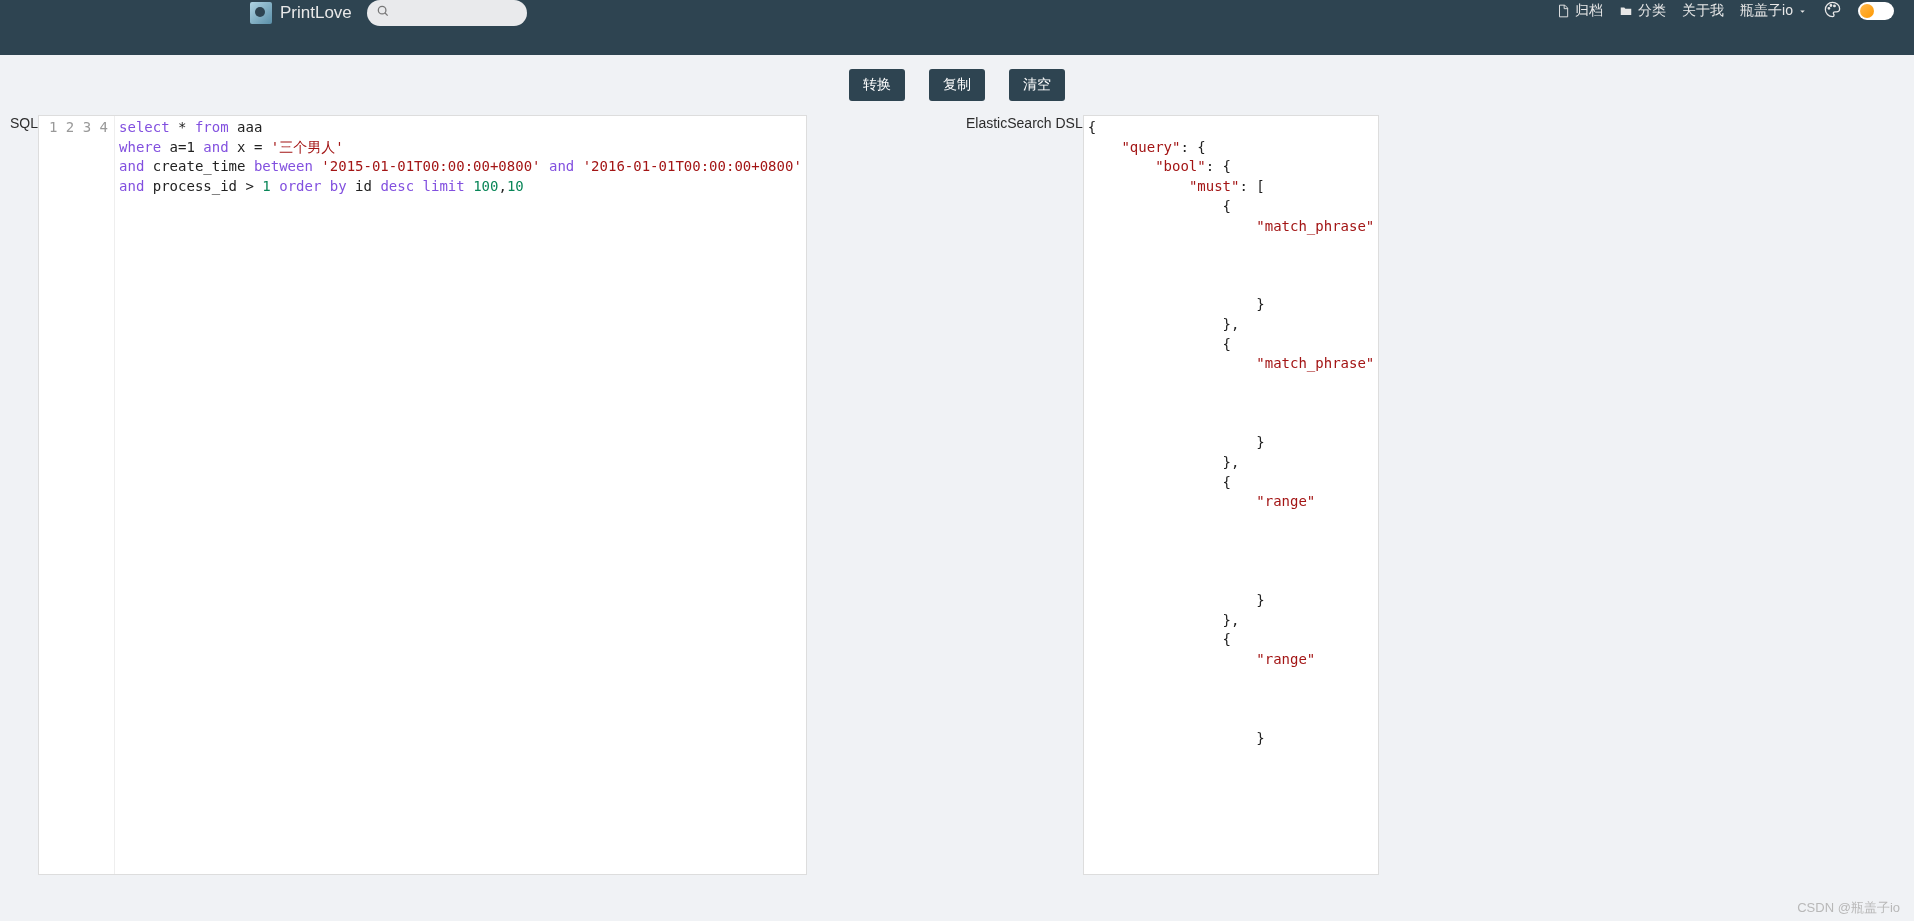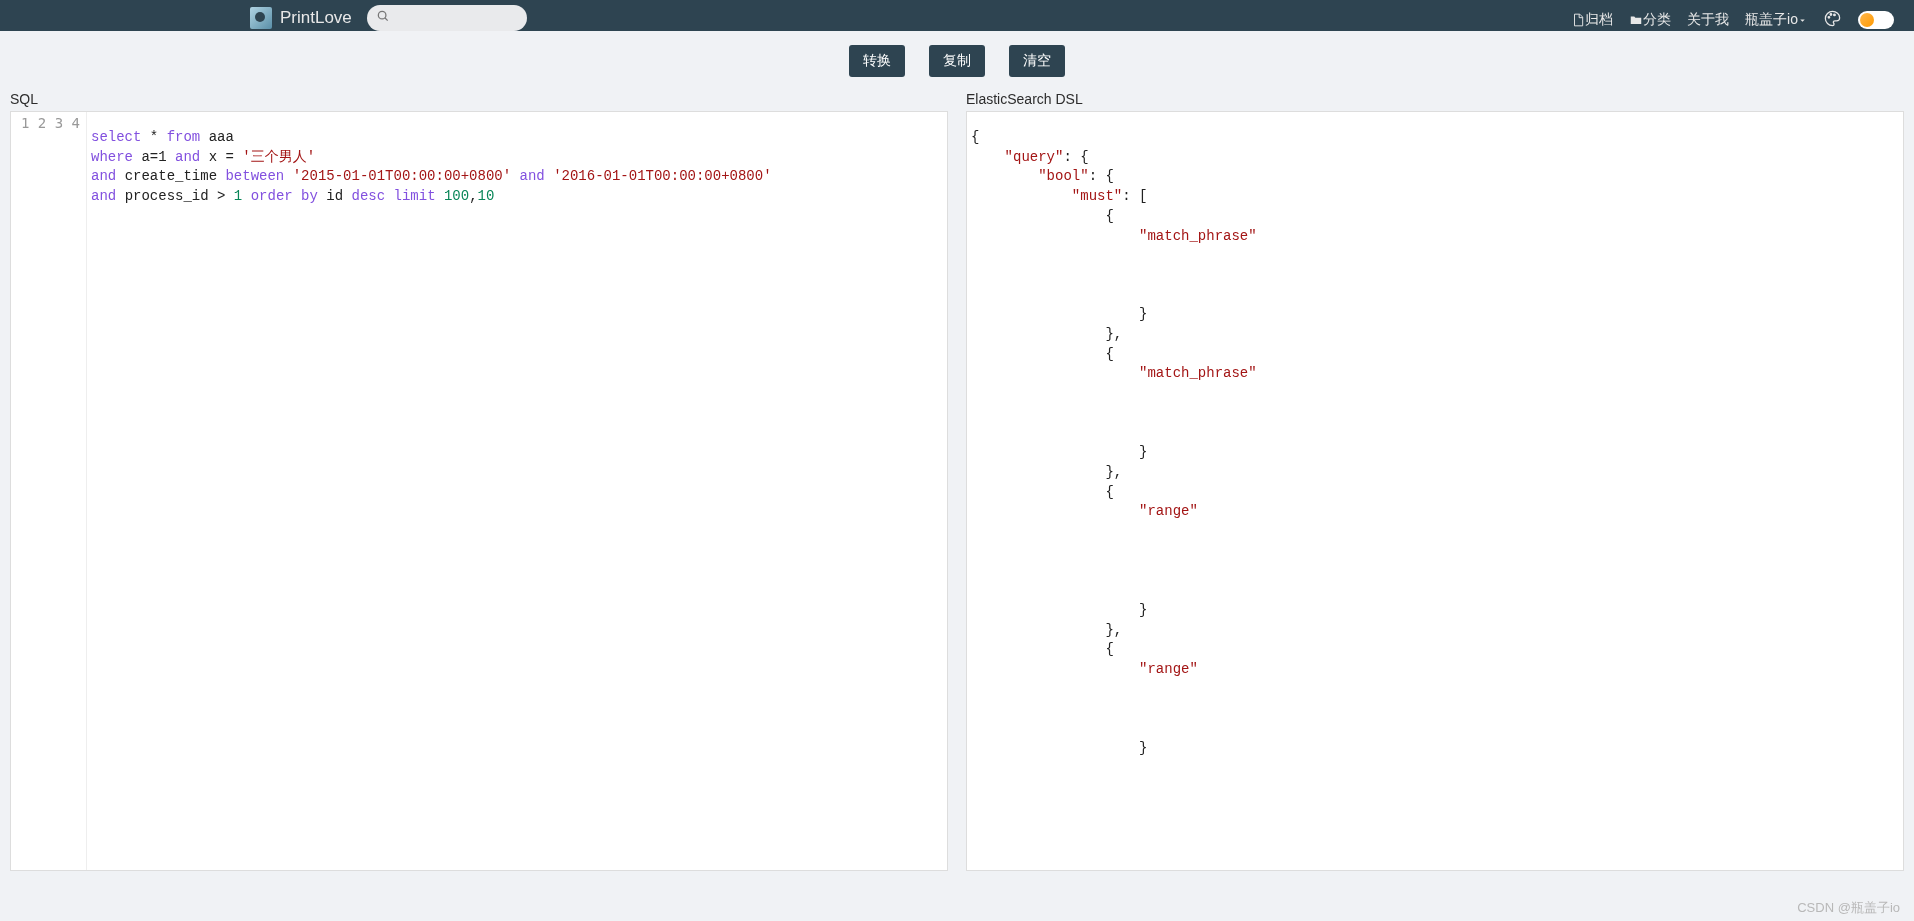--- a/index.html
+++ b/index.html
@@ -1,22 +1,22 @@
 <!DOCTYPE html>
 <html><head>
   <meta charset="utf-8">
   <style>
     * { margin: 0; padding: 0; box-sizing: border-box; }
     body { font-family: "Microsoft YaHei", -apple-system, sans-serif; background: #f0f2f5; overflow: hidden; }
 
     .navbar {
       background: #2e4451;
-      height: 31px;
+      height: 55px;
       display: flex;
-      align-items: flex-end;
+      align-items: flex-start;
       padding: 0 20px;
       color: #fff;
     }
     .nav-left {
       display: flex;
       align-items: center;
       margin-left: 230px;
       flex: 0 0 auto;
     }
     .brand { display: flex; align-items: center; font-size: 17px; margin-right: 15px; font-weight: 400; color: #e8e8e8; }
@@ -24,45 +24,45 @@
     .brand-logo::after { content:''; position:absolute; width:10px; height:10px; background:#2e4451; border-radius:50%; top:5px; left:5px;}
 
     .search-wrap { position: relative; }
     .search-input {
       width: 160px; height: 26px; border-radius: 13px; border: none;
       background: #e9eaec; padding: 0 12px 0 30px; outline: none; font-size: 13px;
     }
     .search-icon-wrap { position: absolute; left: 9px; top: 50%; transform: translateY(-50%); color:#777; }
 
     .nav-right { margin-left: auto; display: flex; align-items: center; gap: 16px; font-size: 14px; color: #e8e8e8; }
-    .nav-item { display: flex; align-items: center; cursor: pointer; }
+    .nav-item { display: flex; align-items: center; gap: 5px; cursor: pointer; }
     .nav-icon { display:inline-flex; }
     .toggle-switch { width: 36px; height: 18px; background: #fff; border-radius: 10px; position: relative; cursor:pointer; }
     .toggle-knob { width: 14px; height: 14px; background: linear-gradient(135deg,#ffb84d,#ff9900); border-radius:50%; position:absolute; left:2px; top:2px; }
 
     .main { padding: 0 8px; }
 
     .actions { display:flex; justify-content:center; gap:24px; padding: 14px 0; }
     .btn { background:#2e4451; color:#fff; border:none; padding:7px 14px; font-size:14px; border-radius:3px; cursor:pointer; }
 
     .panels { display:flex; gap:18px; padding:0 2px; }
-    .panel { flex:1; display:flex; flex-direction:column; }
+    .panel { flex:1; display:flex; flex-direction:row; }
     .panel-title { font-size:14px; color:#2c2c2c; margin-bottom:4px; padding-left:0; }
 
     .code-area {
       background:#fff; border:1px solid #ddd; height: 760px; overflow:auto;
       font-family: Consolas, Menlo, monospace; font-size:14px;
       display:flex;
     }
     .gutter {
       background:#fff; color:#999; text-align:right; padding:2px 6px 2px 10px;
       user-select:none; border-right:1px solid #eee; flex:0 0 auto; min-width:28px;
       line-height:19.7px;
     }
-    .code-lines { padding:16px 4px; line-height:19.7px; white-space:pre; flex:1;font-family:Liberation Mono, monospace; }
+    .code-lines { padding:2px 4px; line-height:19.7px; white-space:pre; flex:1; }
 
     .tok-kw { color:#8250df; }
     .tok-str { color:#a31515; }
     .tok-num { color:#098658; }
     .tok-plain { color:#222; }
     .tok-json-key { color:#a31515; }
     .tok-json-punc { color:#222; }
 
     .watermark { position:fixed; bottom:4px; right:14px; color:#b8b8b8; font-size:13px; }
   </style>

